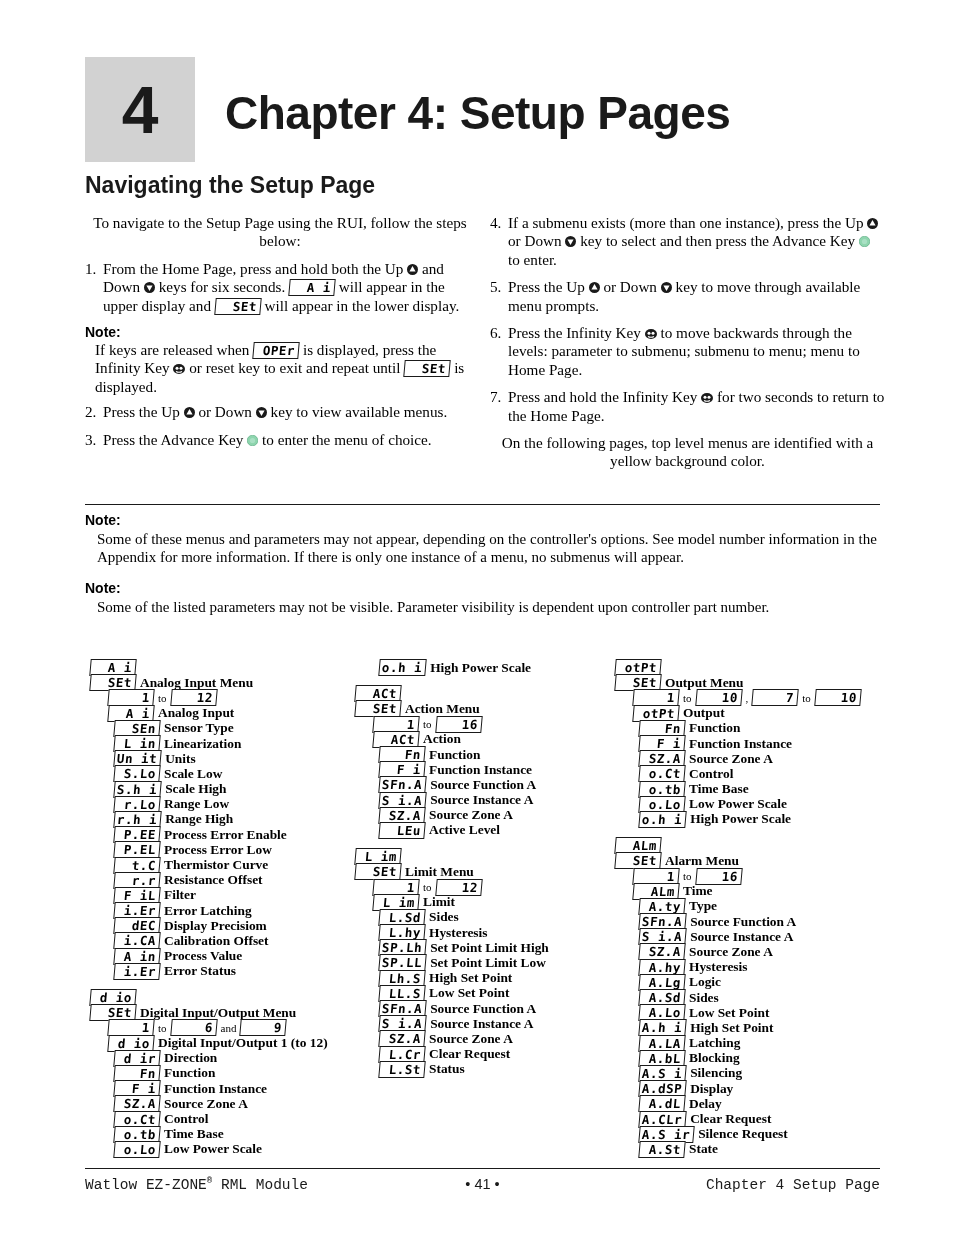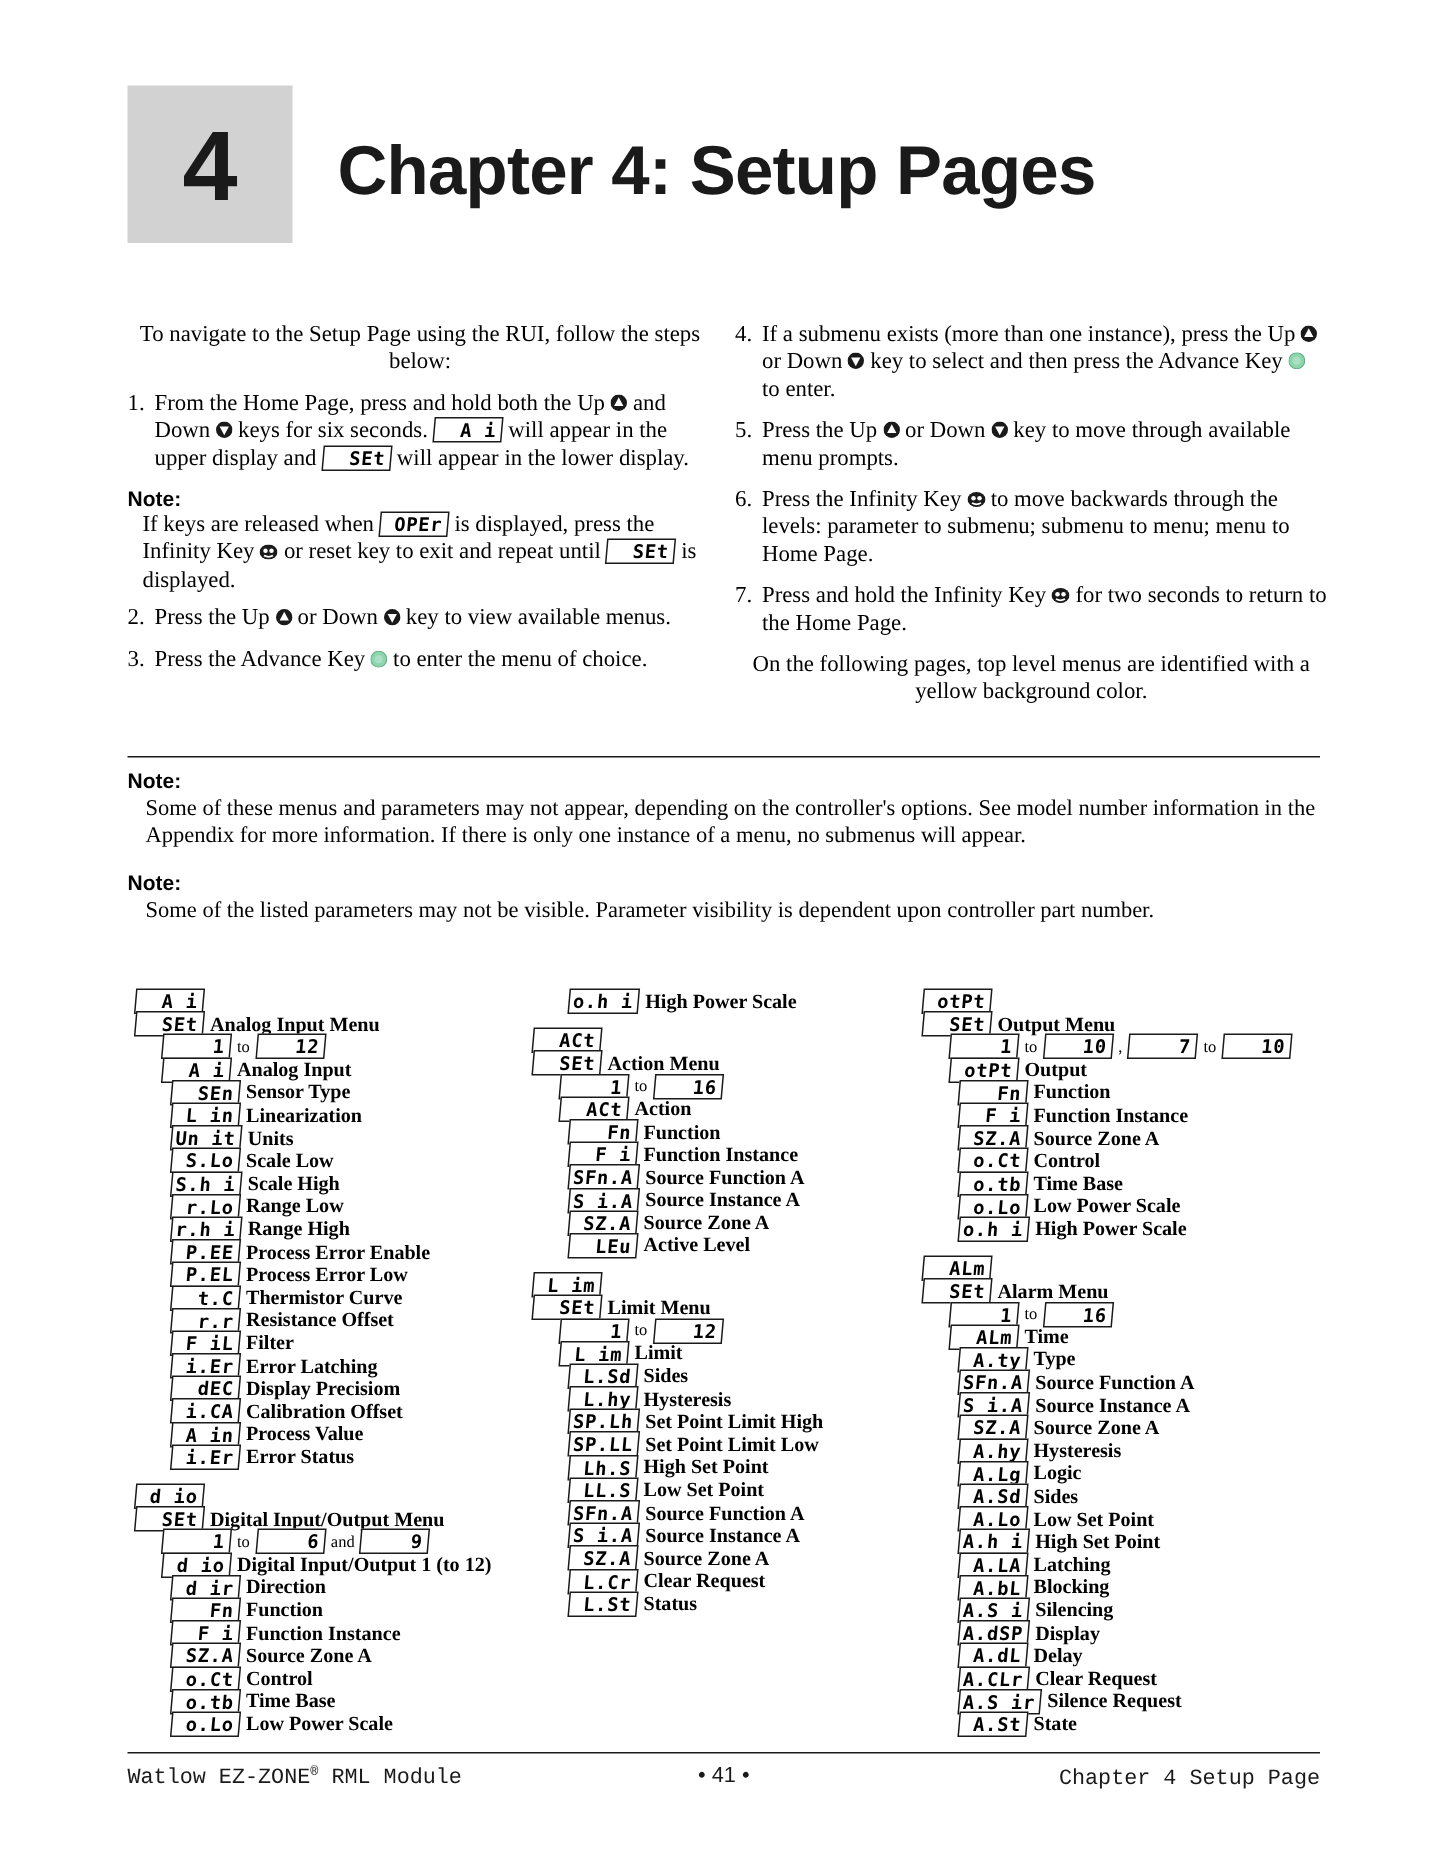--- a/index.html
+++ b/index.html
@@ -115,20 +115,21 @@
 </style>
 </head>
 <body>
 
 <div class="page">
 
   <div class="chapter-head">
     <div class="chap-num-box">4</div>
     <div class="chap-title">Chapter 4: Setup Pages</div>
   </div>
+  <div class="section-head">Navigating the Setup Page</div>
 
   <div class="col-left">
 
     <p class="para">To navigate to the Setup Page using the RUI, follow the steps below:</p>
 
     <div class="numitem">
       <span class="num">1.</span>
       <span>From the Home Page, press and hold both the Up</span>
       <span class="key"><svg width="11" height="11" viewBox="0 0 11 11">
             <circle cx="5.5" cy="5.5" r="5.5" fill="#1a1a1a"></circle>

